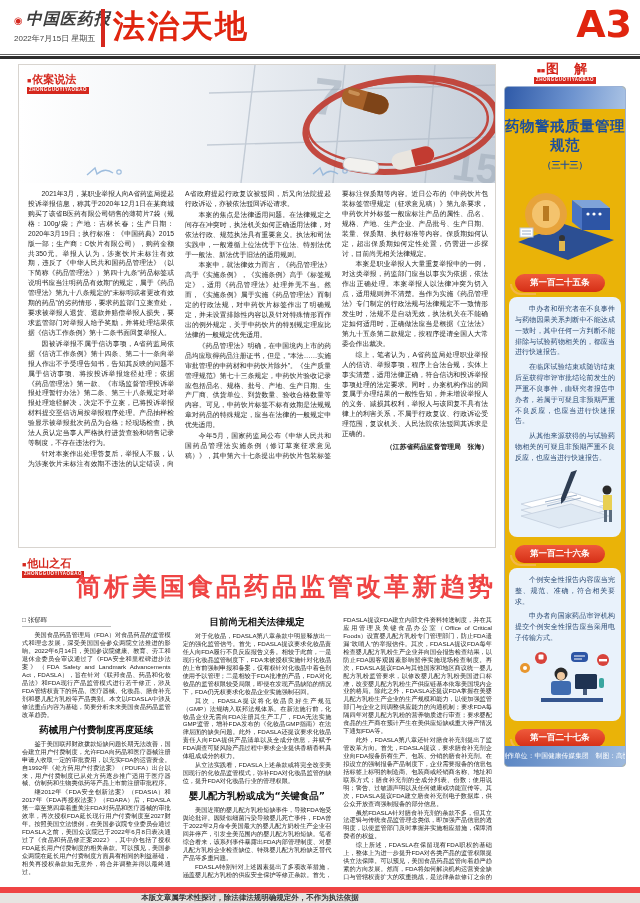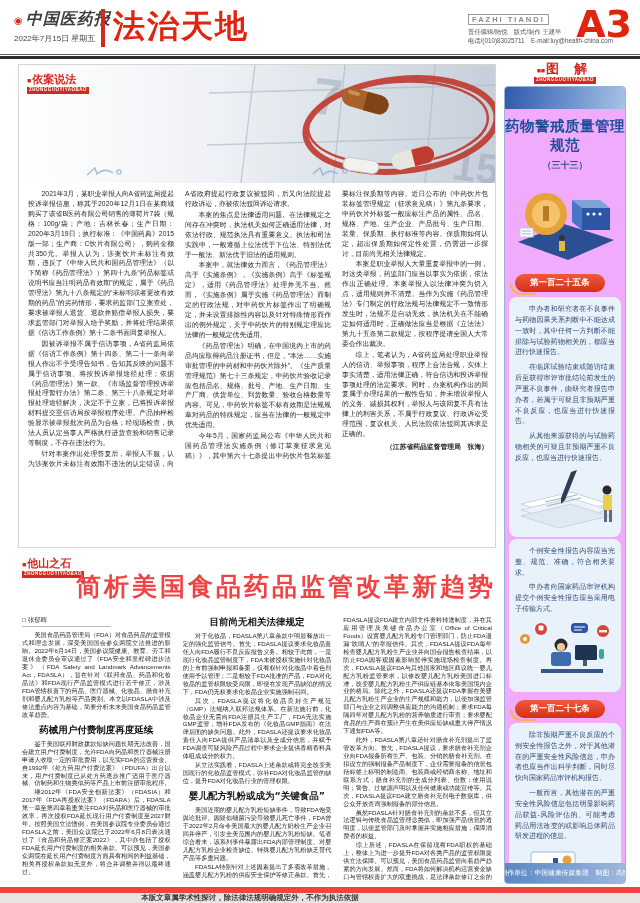--- a/index.html
+++ b/index.html
@@ -45,22 +45,22 @@
   #main-body{position:absolute;left:9px;top:124px;width:460px;height:352px;
              column-count:3;column-gap:11px;font-size:6.8px;line-height:1.46;
              text-align:justify;color:#262626;}
   #main-body p{margin:0 0 1px;text-indent:2em;}
   #main-body .attr{text-indent:0;text-align:right;font-weight:bold;margin-top:3px;}
 
   
   #sidebar{position:absolute;left:504px;top:60px;width:122px;height:830px;}
   #sb-tag{margin:0 auto 4px;width:max-content;text-align:center;}
   #sb-tag .tag-cn{font-size:13px;letter-spacing:6px;font-family:"Liberation Serif",serif;}
-  #sb-card{position:absolute;left:0;top:26px;width:122px;height:798px;border:1px solid #9ab1d6;
-           border-radius:4px;background:#f0abfc;overflow:hidden;}
+  #sb-card{position:absolute;left:0;top:26px;width:122px;height:681px;border:1px solid #9ab1d6;
+           border-radius:4px;background:#eab308;overflow:hidden;}
   #sb-band{height:22px;background:linear-gradient(100deg,#2f5aa8 0%,#6d93cf 55%,#a9c2e4 100%);}
   #sb-title{margin-top:8px;text-align:center;font-size:14.5px;font-weight:900;color:#1d4f9c;
             letter-spacing:.5px;font-family:"DejaVu Sans",sans-serif;}
   #sb-subtitle{text-align:center;font-size:9px;color:#1d4f9c;font-weight:bold;margin-top:4px;}
   .sb-illus{display:block;margin:2px auto;}
   .badge-row{padding:3px 0 5px 10px;}
   .badge{position:relative;display:inline-block;background:linear-gradient(#ef5a3c,#d52f16);
          color:#fff;font-size:8.5px;font-weight:bold;padding:3px 15px;border-radius:10px;}
   .badge::before{content:'';position:absolute;left:-5px;bottom:-3px;width:24px;height:9px;
          border:2px solid #f3b64a;border-top:none;border-right:none;border-radius:0 0 0 12px;}
@@ -94,25 +94,20 @@
 </head>
 <body>
 
 <div id="page">
 
   <div id="header">
     <div class="masthead"><span class="seal">◉</span><span>中国医药报</span></div>
     <div class="dateline">2022年7月15日 星期五</div>
     <div class="hdr-div"></div>
     <div class="section-title">法治天地</div>
-    <div class="hdr-right">
-      <div class="pinyin-box">FAZHI TIANDI</div>
-      <div class="editors">责任编辑/陆悦　版式/制作 王建平</div>
-      <div class="contact">电话/(010)83025711　E-mail:luy@health-china.com</div>
-    </div>
     <div class="pageno">A3</div>
     <div class="hdr-rule1"></div>
     <div class="hdr-rule2"></div>
   </div>
 
   <div id="main-card">
     <svg id="banner" viewBox="0 0 476 118">
       <defs>
         <linearGradient id="bnr" x1="0" y1="0" x2="1" y2="0">
           <stop offset="0" stop-color="#ffffff"></stop>
@@ -215,20 +210,23 @@
           <line x1="30" y1="34" x2="62" y2="27" stroke="#9db0c8"></line>
             <line x1="32" y1="38" x2="66" y2="30" stroke="#9db0c8"></line>
           <polygon points="56,4 62,2 50,32 46,36 46,30" fill="#2e3d52"></polygon>
           <circle cx="92" cy="22" r="4.5" fill="#2a2a2a"></circle>
             <rect x="88" y="27" width="9" height="15" fill="#e8cf52"></rect>
           <rect x="89" y="42" width="3" height="12" fill="#5a6b7d"></rect>
             <rect x="94" y="42" width="3" height="12" fill="#5a6b7d"></rect>
         </svg>
       </div>
 
+      <div class="badge-row">
+        <span class="badge">第一百二十六条</span>
+      </div>
       <div class="sb-box">
         <p>个例安全性报告内容应当完整、规范、准确，符合相关要求。</p>
         <p>申办者向国家药品审评机构提交个例安全性报告应当采用电子传输方式。</p>
         <svg class="sb-illus" width="104" height="66">
           <circle cx="26" cy="10" r="6" fill="#d8433b"></circle>
             <rect x="23.5" y="6.5" width="5" height="5" rx="1" fill="#fff"></rect>
           <circle cx="10" cy="20" r="5" fill="#e8972f"></circle>
             <circle cx="10" cy="20" r="2" fill="#fff"></circle>
           <rect x="56" y="4" width="17" height="10" rx="4" fill="#2d55a5"></rect>
             <line x1="59" y1="8" x2="70" y2="8" stroke="#fff"></line>

